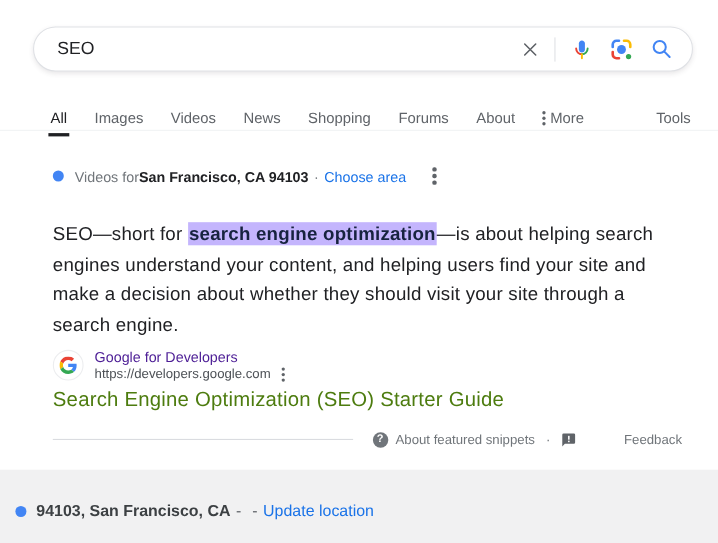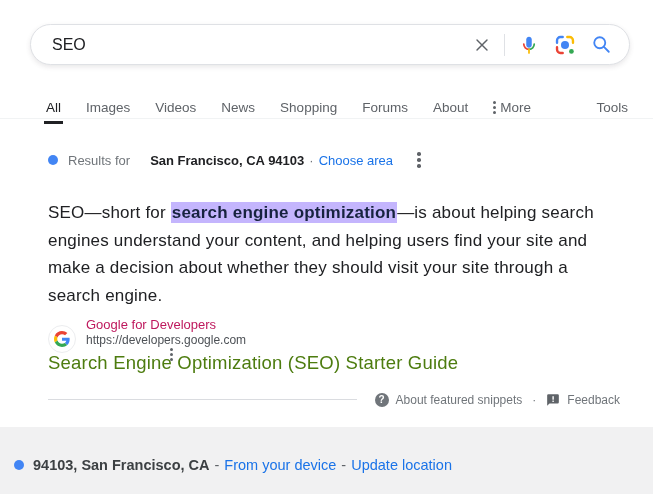--- a/index.html
+++ b/index.html
@@ -41,42 +41,42 @@
   .tab-more { display:flex; align-items:center; gap:4px; cursor:pointer; }
   .tab-tools { margin-left:auto; cursor:pointer; }
   .header-divider { position:absolute; left:0; right:0; top:118px; height:1px; background:#f1f3f4; }
 
   
   .location-row {
     position:absolute; left:48px; top:152px; height:16px;
     display:flex; align-items:center; font-size:13px; color:#70757a;
   }
   .blue-dot { width:10px; height:10px; border-radius:50%; background:#4285f4; margin-right:10px; flex:none; }
-  .loc-bold { color:#202124; font-weight:700; margin:0 0 0 20px; }
+  .loc-bold { color:#202124; font-weight:700; margin:0 0 0 0; }
   .loc-sep { margin:0 5px; }
   .choose-area { color:#1a73e8; cursor:pointer; }
   .kebab { display:flex; flex-direction:column; gap:2.5px; margin-left:22px; cursor:pointer; padding:2px; }
   .kebab i { width:3.5px; height:3.5px; border-radius:50%; background:#5f6368; }
 
   
   .snippet-text {
     position:absolute; left:48px; top:199px; width:565px;
     font-size:17px; line-height:27.5px; color:#202124; letter-spacing:.2px;
   }
   .hl { background:#c4b5fd; font-weight:700; color:#17233f; padding:1px 1px; }
 
   
   .source-row { position:absolute; left:48px; top:316px; display:flex; align-items:center; }
   .favicon {
     width:28px; height:28px; border-radius:50%; background:#fff;
     border:1px solid #ecedef; display:flex; align-items:center; justify-content:center; flex:none;
   }
   .source-text { margin-left:10px; }
-  .source-name { font-size:13px; color:#be185d; line-height:17px; }
-  .source-url-row { display:flex; align-items:center;flex-direction:column; }
+  .source-name { font-size:13px; color:#4c1d95; line-height:17px; }
+  .source-url-row { display:flex; align-items:center; }
   .source-url { font-size:12px; color:#4d5156; line-height:15px; }
   .kebab-sm { display:flex; flex-direction:column; gap:2px; margin-left:10px; cursor:pointer; }
   .kebab-sm i { width:3px; height:3px; border-radius:50%; background:#5f6368; }
 
   .result-title {
     position:absolute; left:48px; top:352px;
     font-size:18.5px; color:#4d7c0f; cursor:pointer; text-decoration:none; letter-spacing:.2px;
   }
 
   
@@ -86,21 +86,21 @@
   }
   .about-divider { flex:1; height:1px; background:#dadce0; margin-right:18px; }
   .q-icon {
     width:14px; height:14px; border-radius:50%; background:#70757a; color:#fff;
     font-size:10px; font-weight:700; display:flex; align-items:center; justify-content:center;
     margin-right:7px; flex:none; cursor:pointer;
   }
   .about-label { cursor:pointer; }
   .about-dot { margin:0 10px; }
   .fb-icon { margin-right:7px; display:flex; cursor:pointer; }
-  .feedback-label { cursor:pointer; }
+  .feedback-label { cursor:pointer;margin-left:36px; }
 
   
   .footer {
     position:absolute; left:0; top:427px; width:653px; height:76px;
     background:#f1f1f2; display:flex; align-items:center;
   }
   .footer-left { display:flex; align-items:center; margin-left:14px; font-size:14.5px; }
   .footer-dot { width:10px; height:10px; border-radius:50%; background:#4285f4; margin-right:9px; flex:none; }
   .footer-loc { color:#3c4043; font-weight:700; }
   .footer-dash { color:#5f6368; margin:0 5px; }
@@ -161,21 +161,21 @@
         <i></i>
       </span>
     <span>More</span>
   </span>
   <span class="tab tab-tools">Tools</span>
 </div>
 <div class="header-divider"></div>
 
 <div class="location-row">
   <span class="blue-dot"></span>
-  <span>Results for</span>
+  <span>Videos for</span>
   <span class="loc-bold">San Francisco, CA 94103</span>
   <span class="loc-sep">·</span>
   <span class="choose-area">Choose area</span>
   <span class="kebab">
       <i></i>
       <i></i>
       <i></i>
     </span>
 </div>
 
@@ -220,17 +220,16 @@
     </svg>
   </span>
   <span class="feedback-label">Feedback</span>
 </div>
 
 <div class="footer">
   <div class="footer-left">
     <span class="footer-dot"></span>
     <span class="footer-loc">94103, San Francisco, CA</span>
     <span class="footer-dash">-</span>
-    <span class="footer-link">From your device</span>
     <span class="footer-dash">-</span>
     <span class="footer-link">Update location</span>
   </div>
 </div>
 
 </body></html>

